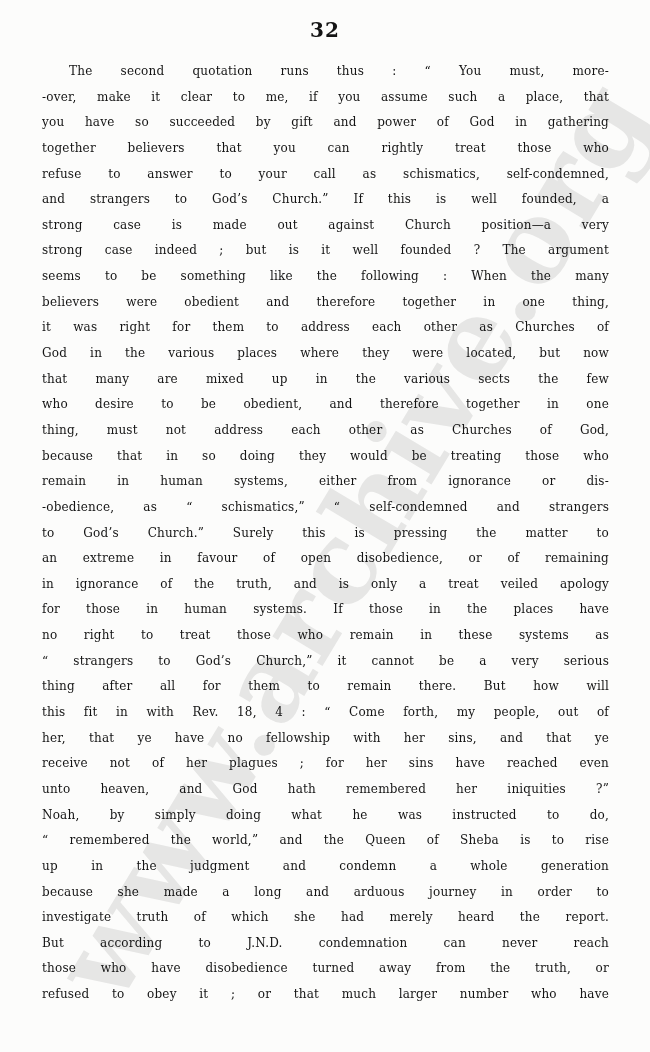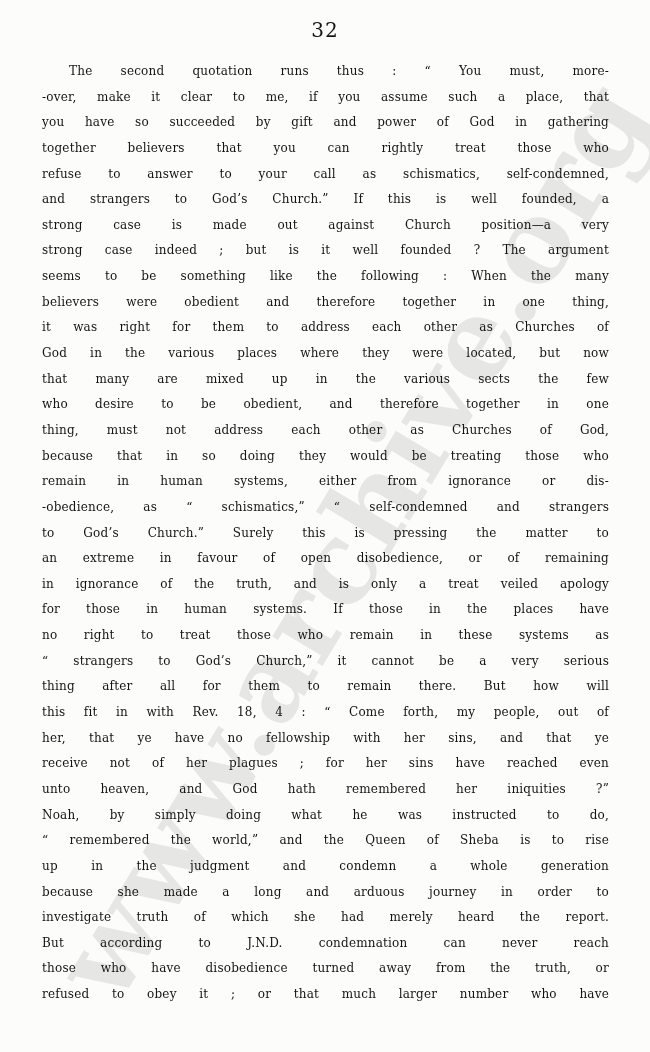--- a/index.html
+++ b/index.html
@@ -34,21 +34,21 @@
     z-index: 0;
     user-select: none;
   }
   .page-number {
     position: absolute;
     top: 18px;
     left: 0;
     width: 650px;
     text-align: center;
     font-size: 20px;
-    font-weight: normal;
+    font-weight: bold;
     letter-spacing: 1px;
     z-index: 1;
   }
   .page-body {
     position: absolute;
     top: 59px;
     left: 42px;
     width: 567px;
     z-index: 1;
   }

